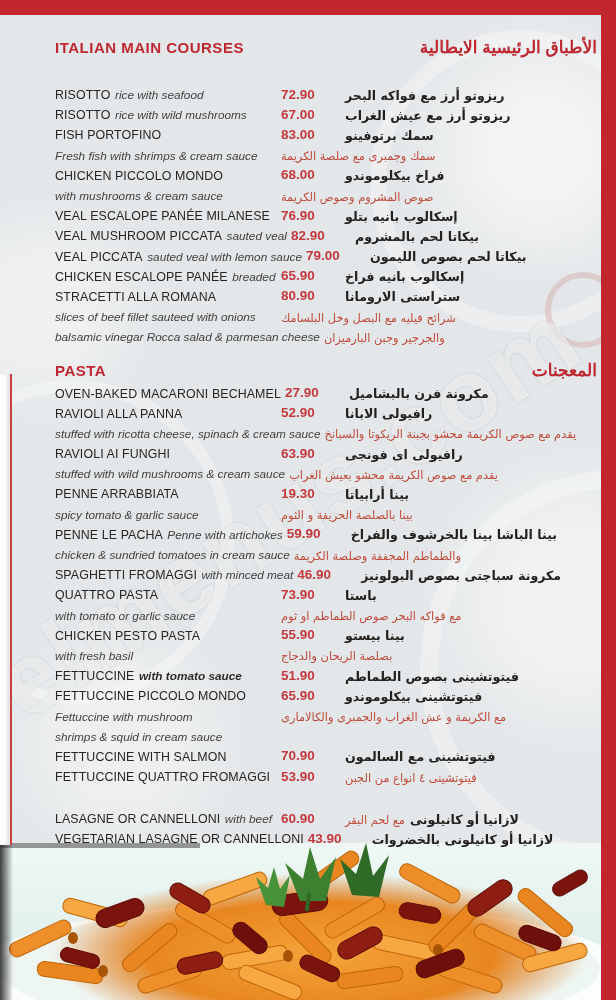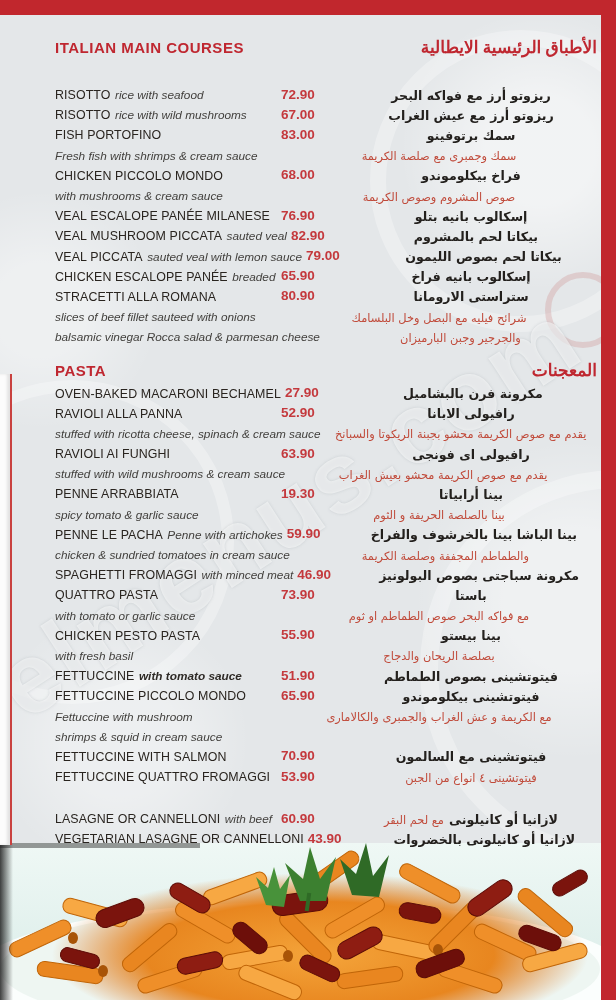--- a/index.html
+++ b/index.html
@@ -28,31 +28,31 @@
     border-right:2px solid #c9413f;box-shadow:inset -3px 0 3px rgba(0,0,0,.10);z-index:5;}
 
   .watermark{position:absolute;left:6px;top:636px;z-index:2;white-space:nowrap;
     transform:rotate(-33deg);transform-origin:0 50%;
     font-size:100px;font-weight:bold;letter-spacing:3px;
     color:rgba(255,255,255,.55);text-shadow:0 0 3px rgba(150,158,163,.35);}
 
   .content{position:absolute;left:55px;width:542px;top:6px;z-index:4;}
   .title-row{display:flex;justify-content:space-between;align-items:baseline;padding-top:31px;height:26px;}
   .title-en{font-size:15px;font-weight:bold;color:#bf2730;letter-spacing:.5px;}
-  .title-ar{font-size:17px;font-weight:bold;color:#bf2730;font-family:Liberation Serif, serif;direction:rtl;}
+  .title-ar{font-size:17px;font-weight:bold;color:#bf2730;font-family:Liberation Sans, sans-serif;direction:rtl;}
   .gap-after-title{height:21px;}
   .section-row{display:flex;justify-content:space-between;align-items:baseline;height:22px;margin-top:14px;}
 
   .row{display:flex;align-items:center;height:20.2px;}
   .en{flex:0 0 auto;min-width:222px;padding-right:4px;white-space:nowrap;}
   .name{font-size:12.4px;font-weight:normal;color:#29241f;letter-spacing:.1px;}
   .desc{font-size:11.8px;font-style:italic;color:#42403d;}
   .desc.bold{font-weight:bold;color:#2e2a26;}
   .price{flex:0 0 64px;font-size:13.5px;font-weight:bold;color:#c4393d;white-space:nowrap;}
-  .ar{flex:1 1 auto;min-width:0;direction:rtl;text-align:center;white-space:nowrap;
+  .ar{flex:1 1 auto;min-width:0;direction:rtl;text-align:left;white-space:nowrap;
       font-family:"DejaVu Sans",sans-serif;}
   .ar-black{font-size:12.6px;font-weight:bold;color:#23201d;}
   .ar-red{font-size:11.4px;color:#c04a3a;}
   .spacer{height:22px;}
 
   .photo{position:absolute;left:0;top:843px;width:616px;height:157px;z-index:3;}
 </style>
 </head>
 <body>
 

